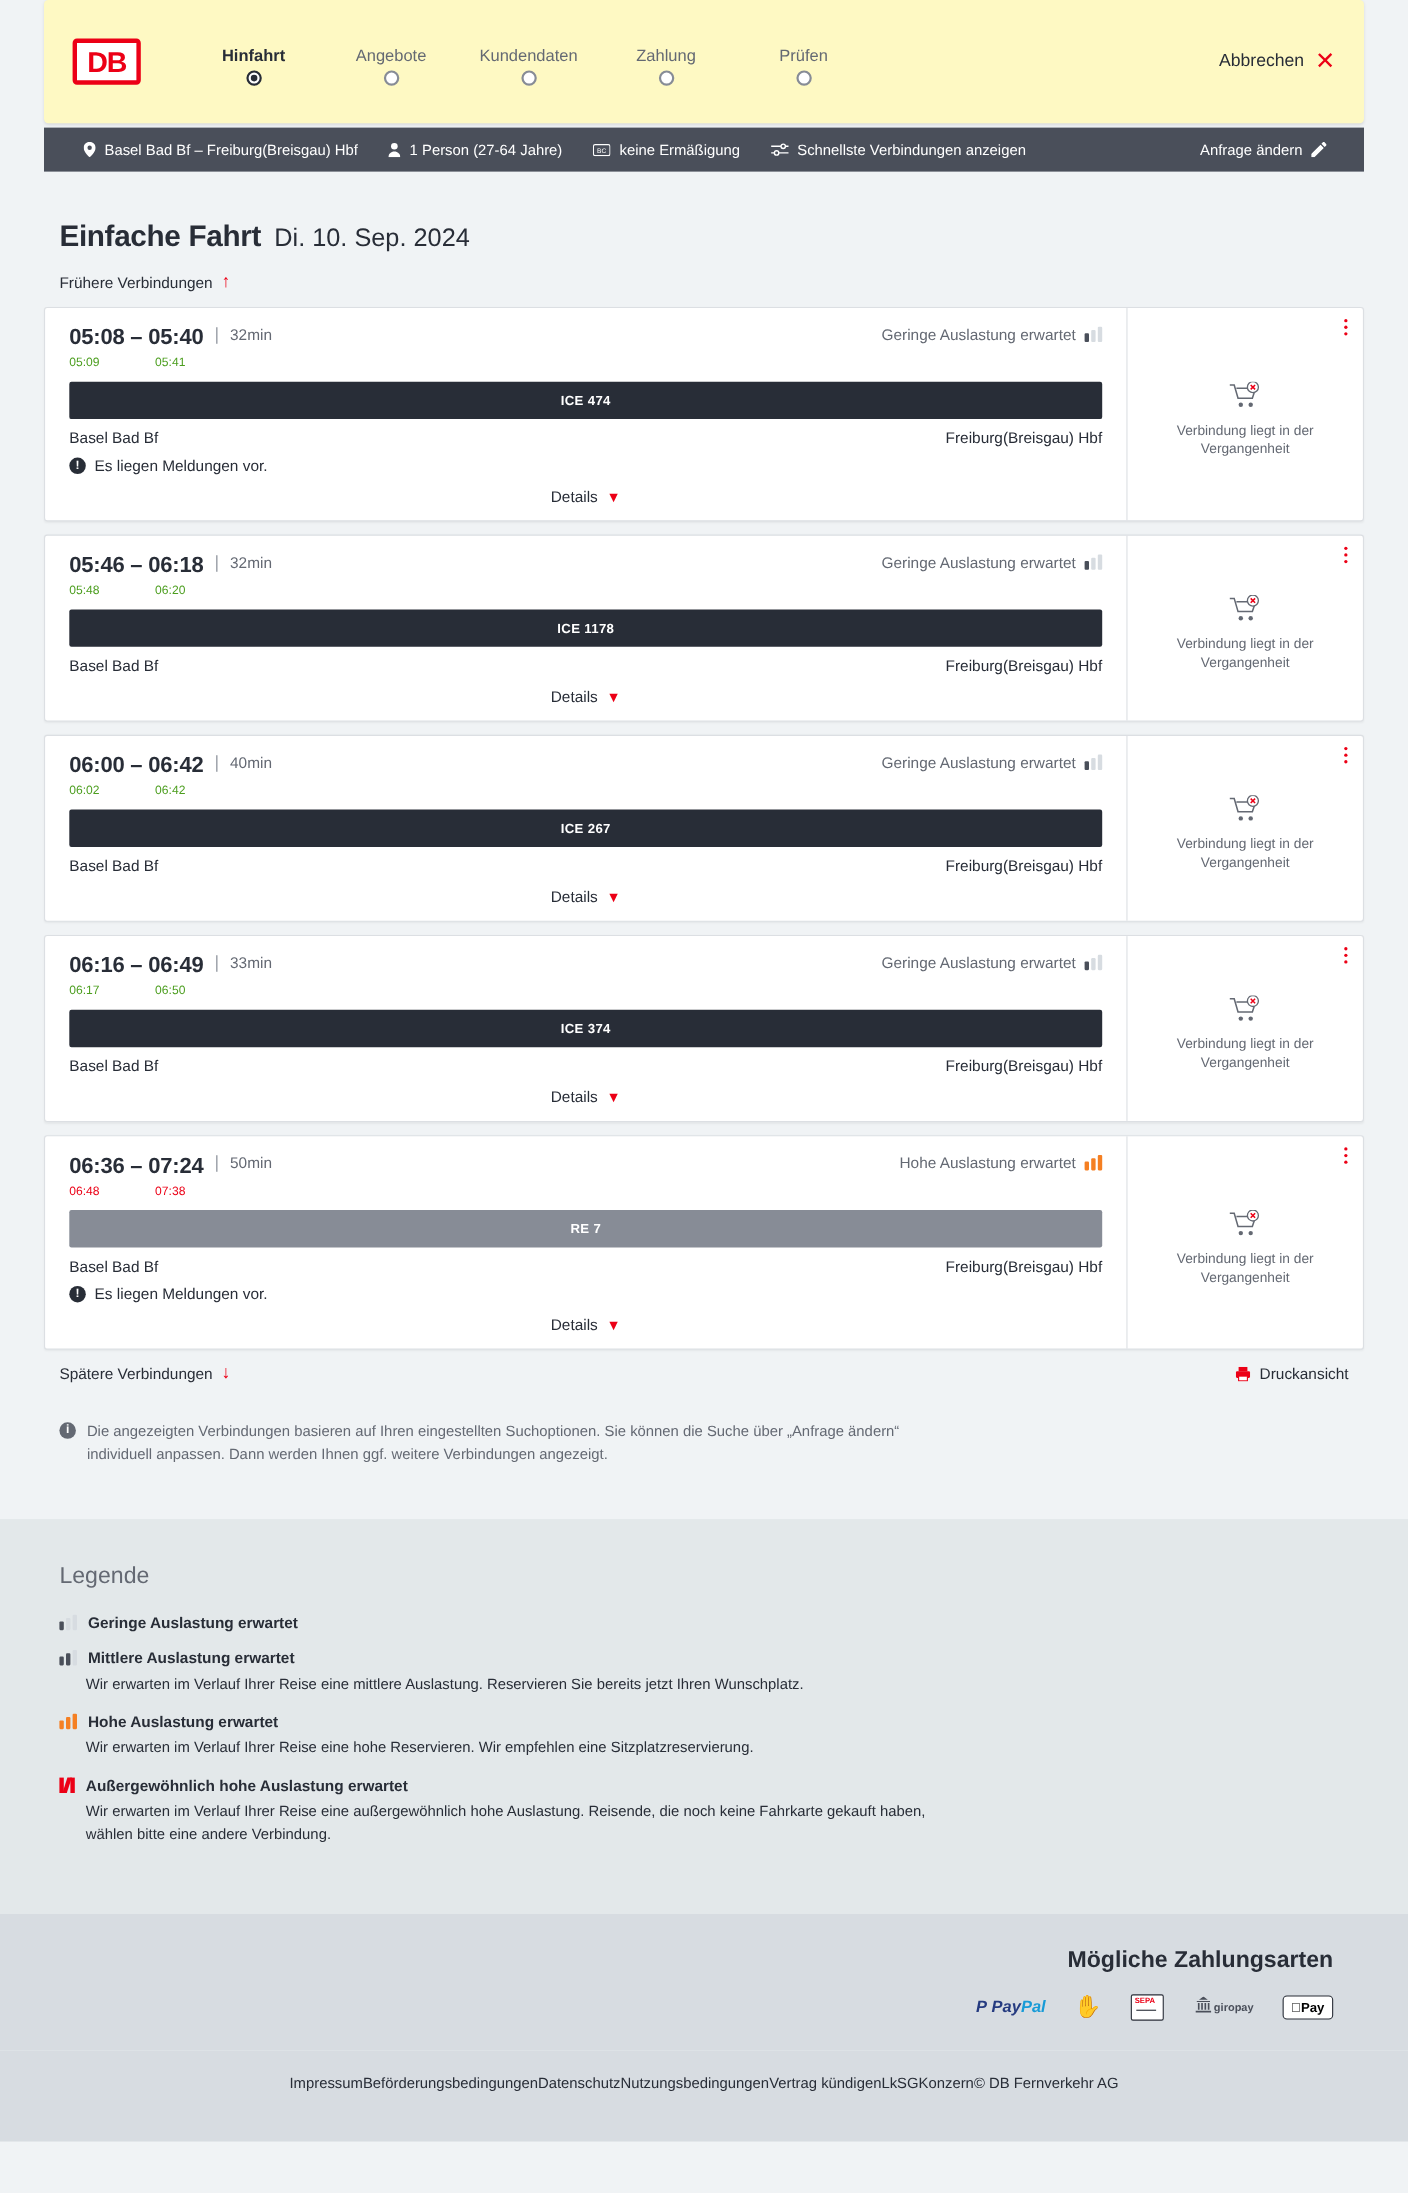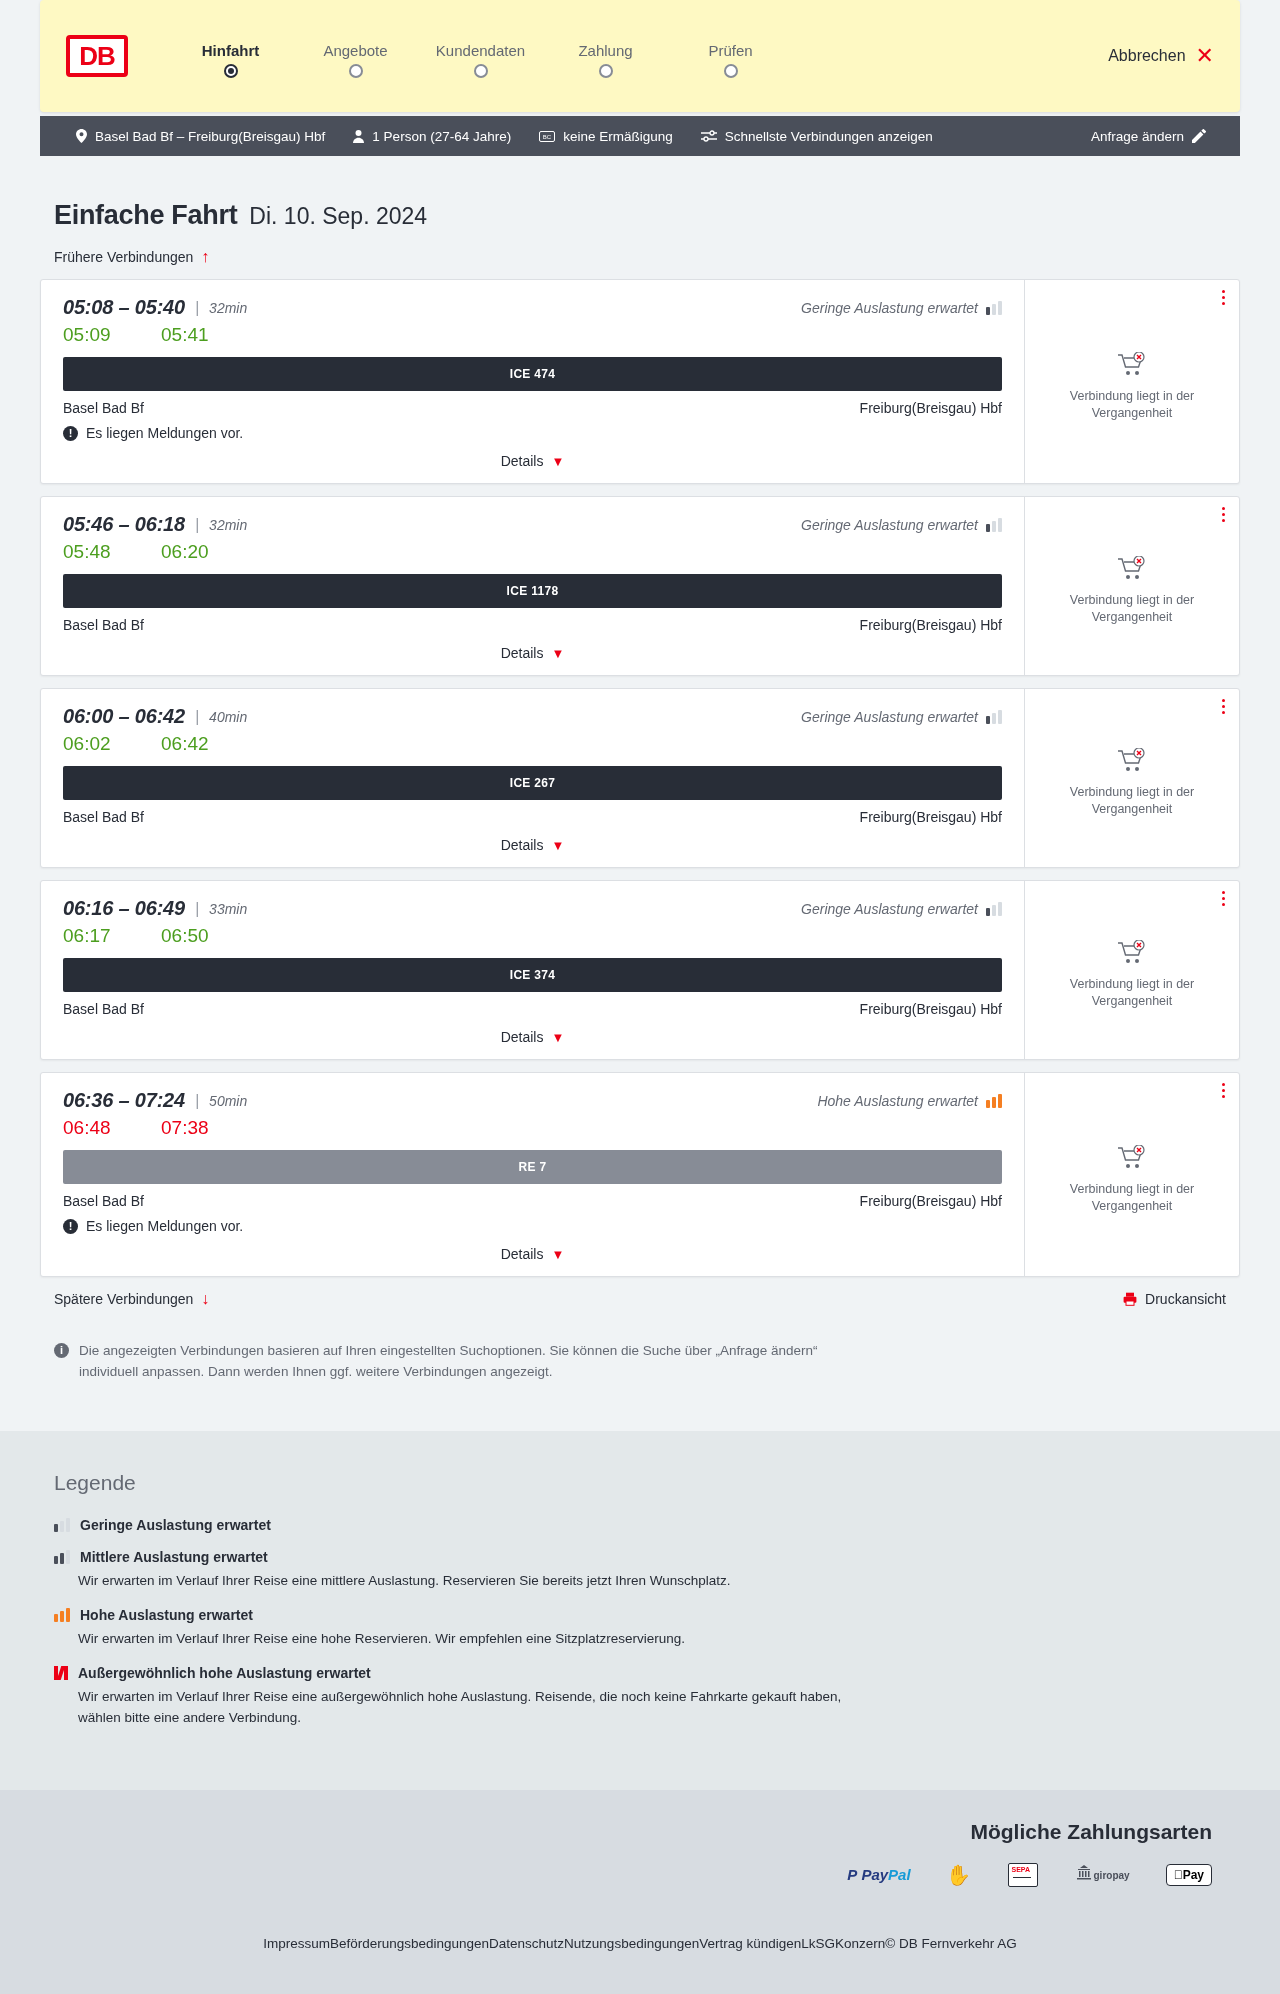--- a/index.html
+++ b/index.html
@@ -119,38 +119,38 @@
   .conn-left { flex: 1 1 auto; padding: 16px 22px 10px 22px; }
   .conn-right {
     width: 215px; flex: none;
     border-left: 1px solid #dcdfe3;
     position: relative;
     display: flex; flex-direction: column;
     align-items: center; justify-content: center;
     padding: 28px 14px 18px;
   }
 
-  .conn-head { display: flex; align-items: center; font-style: italic; }
+  .conn-head { display: flex; align-items: flex-start; }
   .times { font-size: 20px; font-weight: 800; letter-spacing: -.2px; }
   .sep { color: #9ba0a8; margin: 0 10px; font-weight: 400; font-size: 16px; }
   .dur { font-size: 14px; color: #646973; }
   .occupancy {
     margin-left: auto; display: flex; align-items: center; gap: 8px;
     font-size: 14px; color: #646973; white-space: nowrap;
   }
   .bars { display: flex; align-items: flex-end; gap: 2px; height: 14px; }
   .bars i { display: block; width: 4px; border-radius: 1px; background: #d7dce1; }
   .bars i:nth-child(1) { height: 8px; }
   .bars i:nth-child(2) { height: 11px; }
   .bars i:nth-child(3) { height: 14px; }
   .bars.low i:nth-child(1) { background: #4a4f5a; }
   .bars.mid i:nth-child(1), .bars.mid i:nth-child(2) { background: #4a4f5a; }
   .bars.high i { background: #f57f22; }
 
-  .rt-times { margin-top: 5px; font-size: 19px; display: flex; gap: 44px; }
+  .rt-times { margin-top: 5px; font-size: 11px; display: flex; gap: 24px; }
   .rt-times span { min-width: 54px; }
   .rt-ontime { color: #4c9e1f; }
   .rt-late { color: #ec0016; }
 
   .train-bar {
     margin-top: 11px;
     height: 34px;
     background: #282d37;
     color: #ffffff;
     border-radius: 2px;
@@ -222,21 +222,21 @@
   .vhigh-icon { display: flex; align-items: flex-end; gap: 1px; height: 14px; }
   .vhigh-icon i { display: block; width: 4px; background: #ec0016; }
   .vhigh-icon i:nth-child(1) { height: 14px; }
   .vhigh-icon i:nth-child(2) { height: 14px; transform: skewX(-18deg); }
   .vhigh-icon i:nth-child(3) { height: 14px; }
 
   
   .pay-band { background: #d7dce1; padding: 30px 0 26px; }
   .pay-inner { width: 1200px; margin: 0 auto; text-align: right; padding-right: 28px; }
   .pay-title { font-size: 21px; font-weight: 800; color: #282d37; margin-bottom: 18px; }
-  .pay-icons { display: flex; gap: 36px; justify-content: flex-end; align-items: center; }
+  .pay-icons { display: flex; gap: 26px; justify-content: flex-end; align-items: center; }
   .pay-chip {
     height: 26px; display: flex; align-items: center; justify-content: center;
     font-size: 13px; font-weight: 700;
   }
   .paypal-txt { color: #253b80; font-style: italic; font-weight: 800; font-size: 15px; }
   .paypal-txt em { color: #179bd7; font-style: italic; }
   .sepa-box {
     border: 1.5px solid #282d37; border-radius: 2px;
     width: 30px; height: 24px; position: relative; background: #fff;
   }

